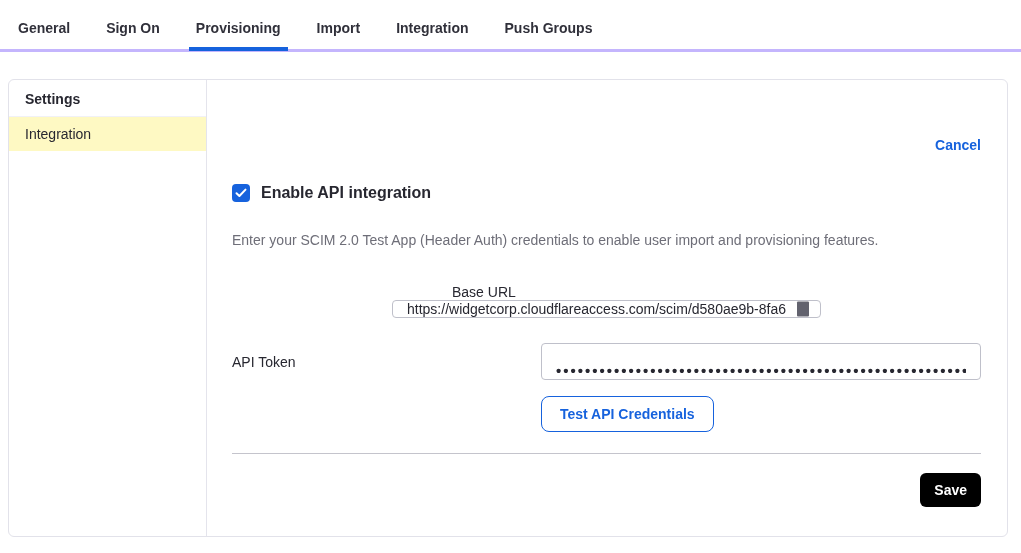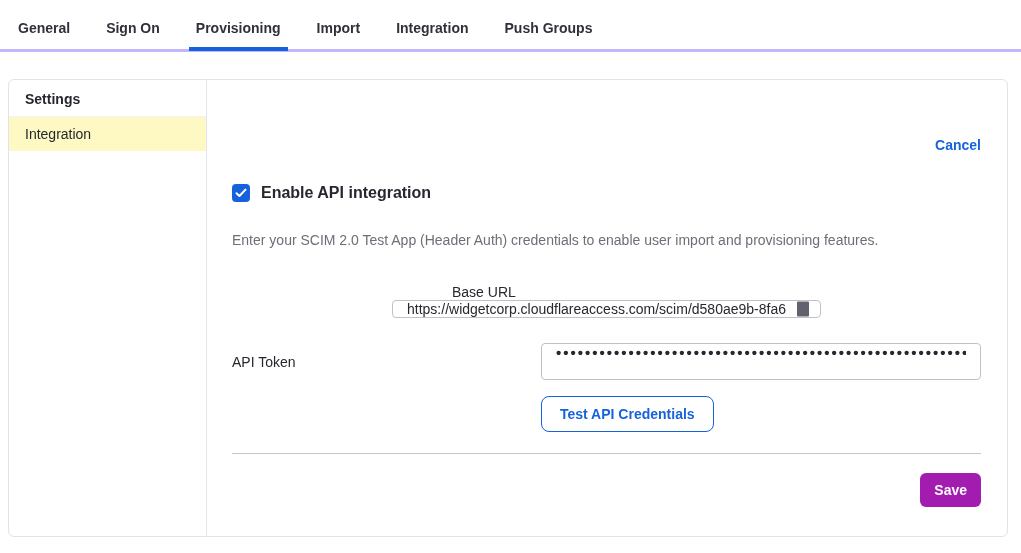--- a/index.html
+++ b/index.html
@@ -41,39 +41,39 @@
   .checkbox-label { font-size: 16px; font-weight: 700; color: #272730; text-align: center; }
 
   .description { margin-top: 31px; font-size: 14px; color: #6e6e78;
     line-height: 14px; }
 
   .field-row { display: flex; align-items: center; }
   .field-row.base { margin-top: 37px; flex-direction: column; }
   .field-row.token { margin-top: 25px; }
   .field-label { width: 309px; flex-shrink: 0; font-size: 14px; color: #272730; }
   .text-input { flex: 1; height: 37px; border: 1px solid #bfc0ca; border-radius: 4px;
-    background: #fff; display: flex; align-items: flex-start; padding: 0 14px;
+    background: #fff; display: flex; align-items: flex-end; padding: 0 14px;
     font-size: 14px; color: #272730; position: relative; overflow: hidden;
     cursor: text; min-width: 0; }
   .input-text { white-space: nowrap; overflow: hidden; padding-right: 20px; }
   .sel-cursor { position: absolute; right: 11px; top: 50%; transform: translateY(-50%);
     width: 12px; height: 15px; background: #62626e; border-radius: 1px; }
   .token-text { white-space: nowrap; overflow: hidden; font-size: 15px;
     letter-spacing: 2px; font-weight: 700; }
 
   .test-btn-row { margin-top: 16px; padding-left: 309px; }
   .test-btn { display: inline-block; background: #fff; border: 1px solid #1662dd;
     border-radius: 8px; color: #1662dd; font-size: 14px; font-weight: 700;
     padding: 10px 18px; cursor: pointer; font-family: inherit; line-height: 14px; }
 
   .divider { margin-top: 21px; border: none; border-top: 1px solid #c4c4cc;
     height: 0; }
 
   .save-row { margin-top: 19px; text-align: right; }
-  .save-btn { background: #a21caf; border: none; border-radius: 6px; color: #ffffff;
+  .save-btn { background: #000000; border: none; border-radius: 6px; color: #ffffff;
     font-size: 14px; font-weight: 700; padding: 10px 14px; cursor: pointer;
     font-family: inherit; line-height: 14px; min-width: 57px; }
 </style>
 </head>
 <body>
 
 <div class="tabbar">
   <div class="tab">
     <span>General</span>
     

